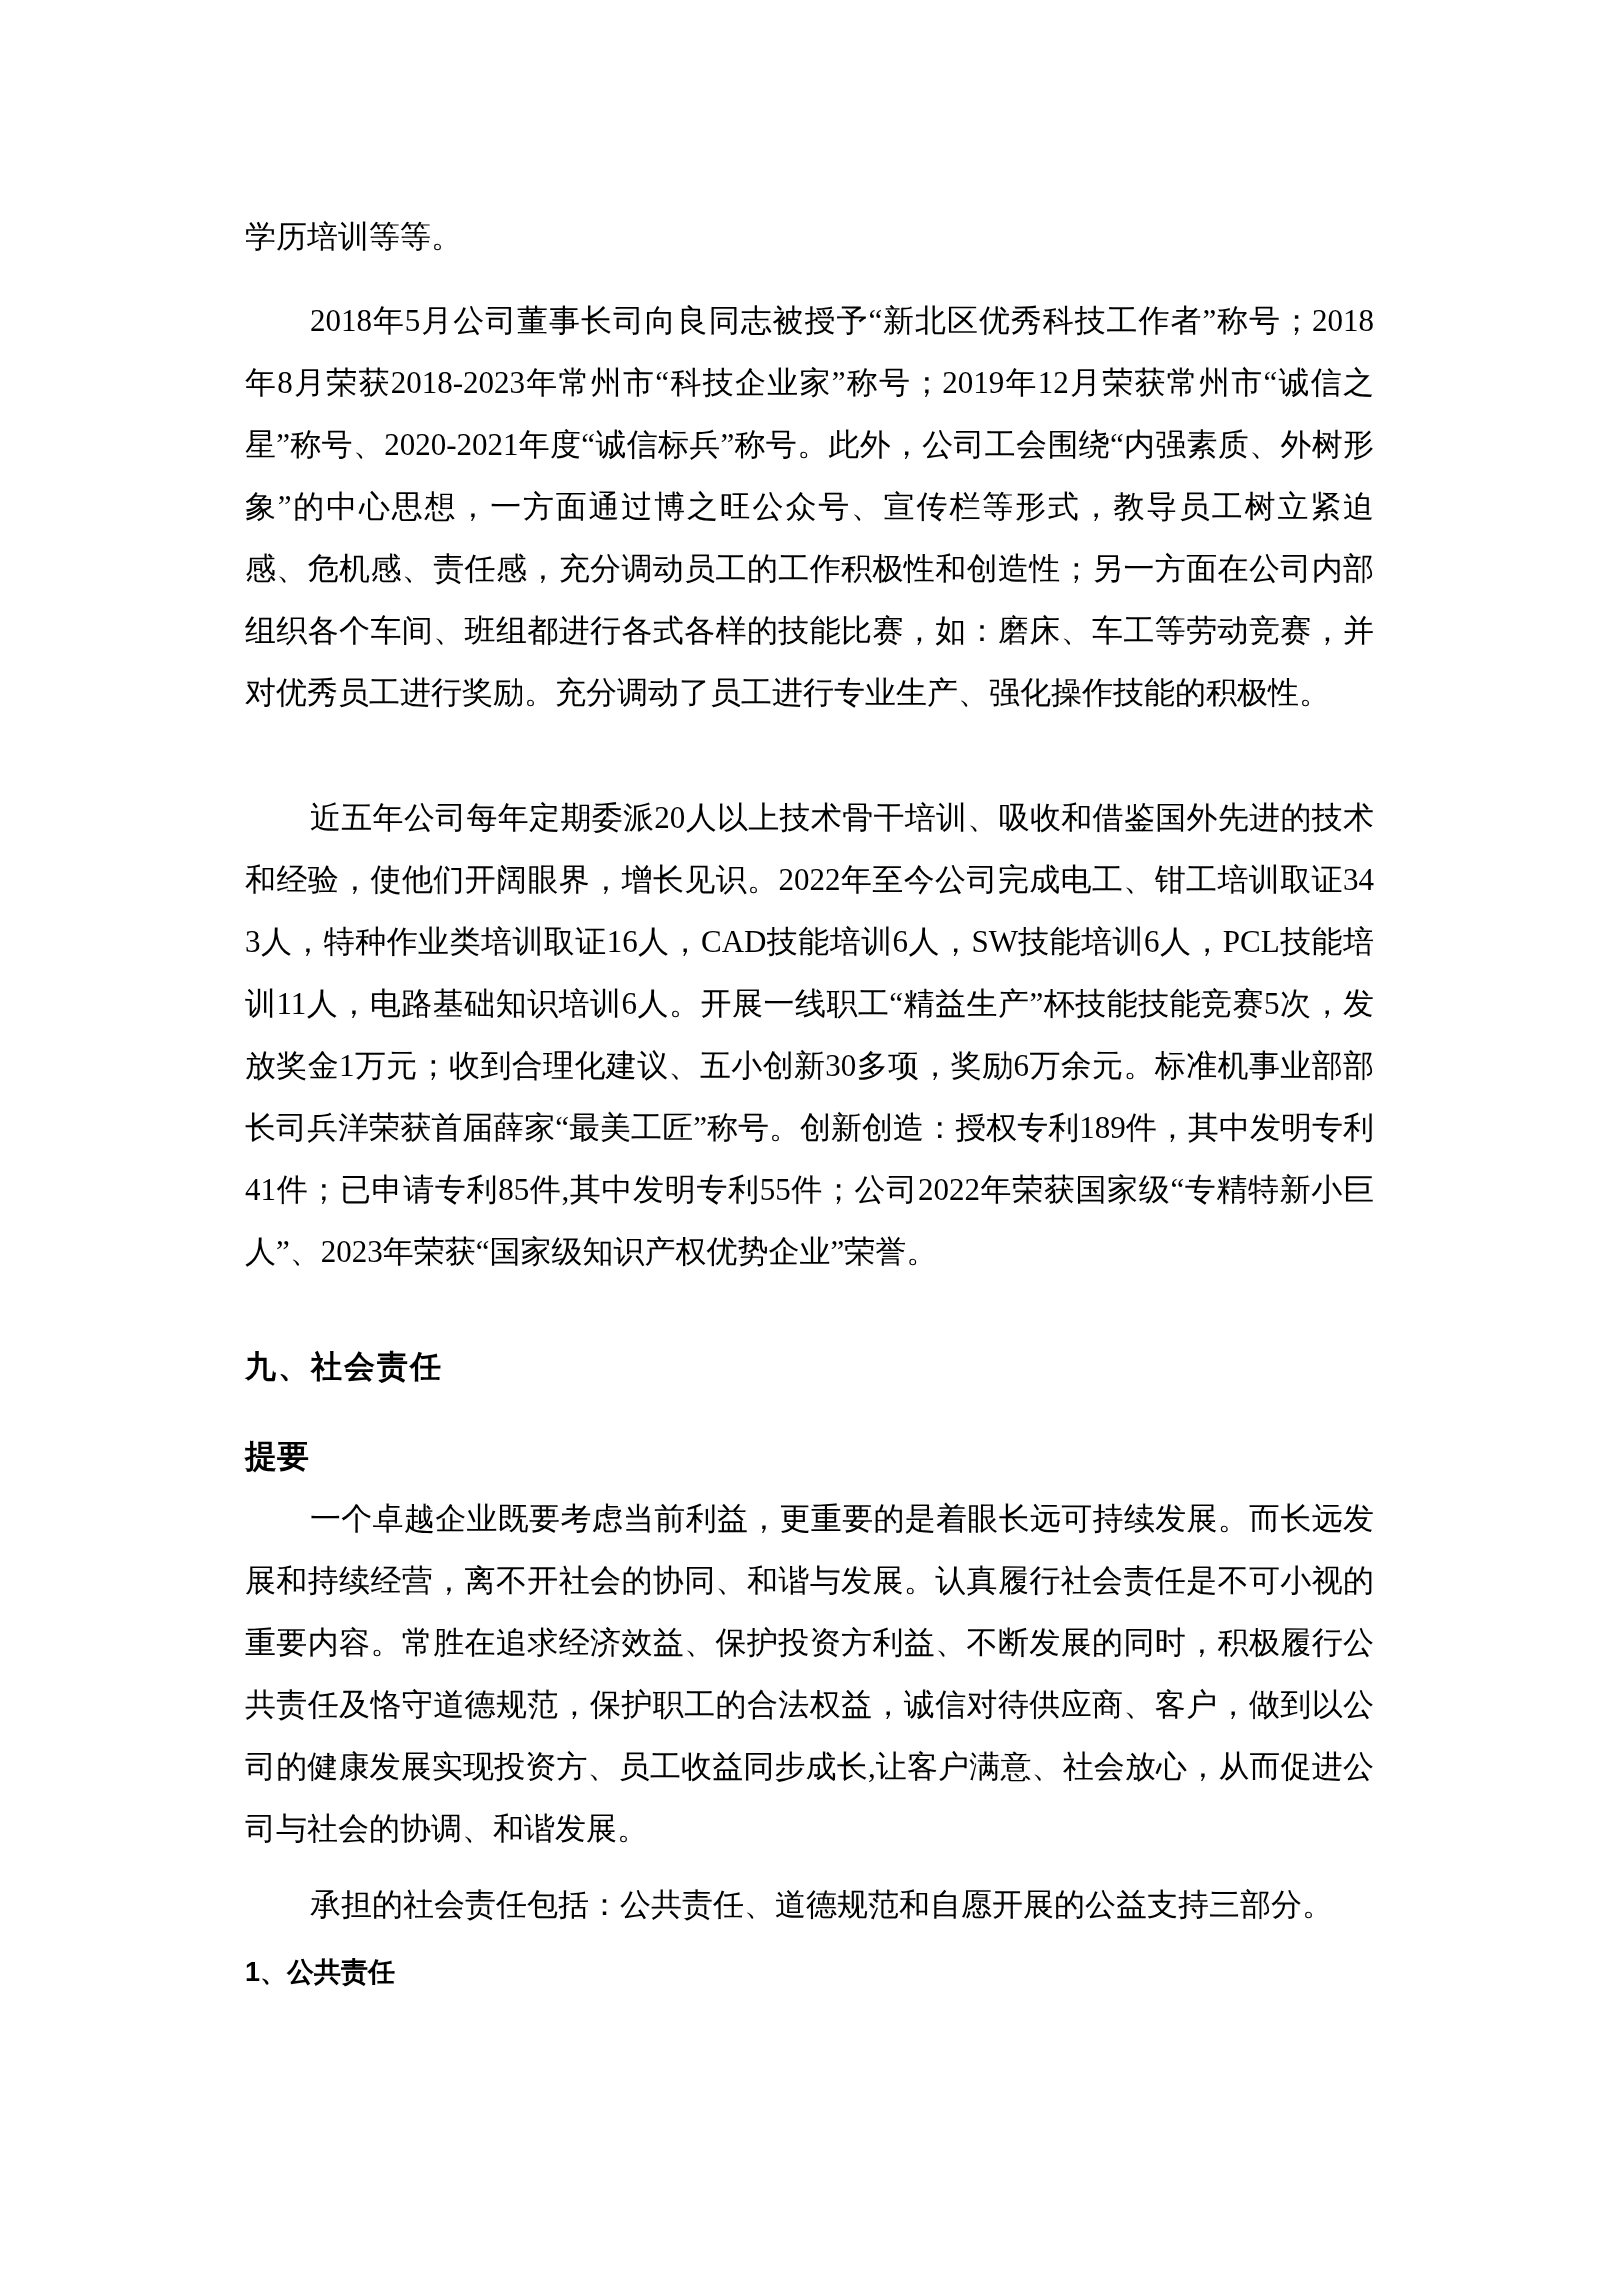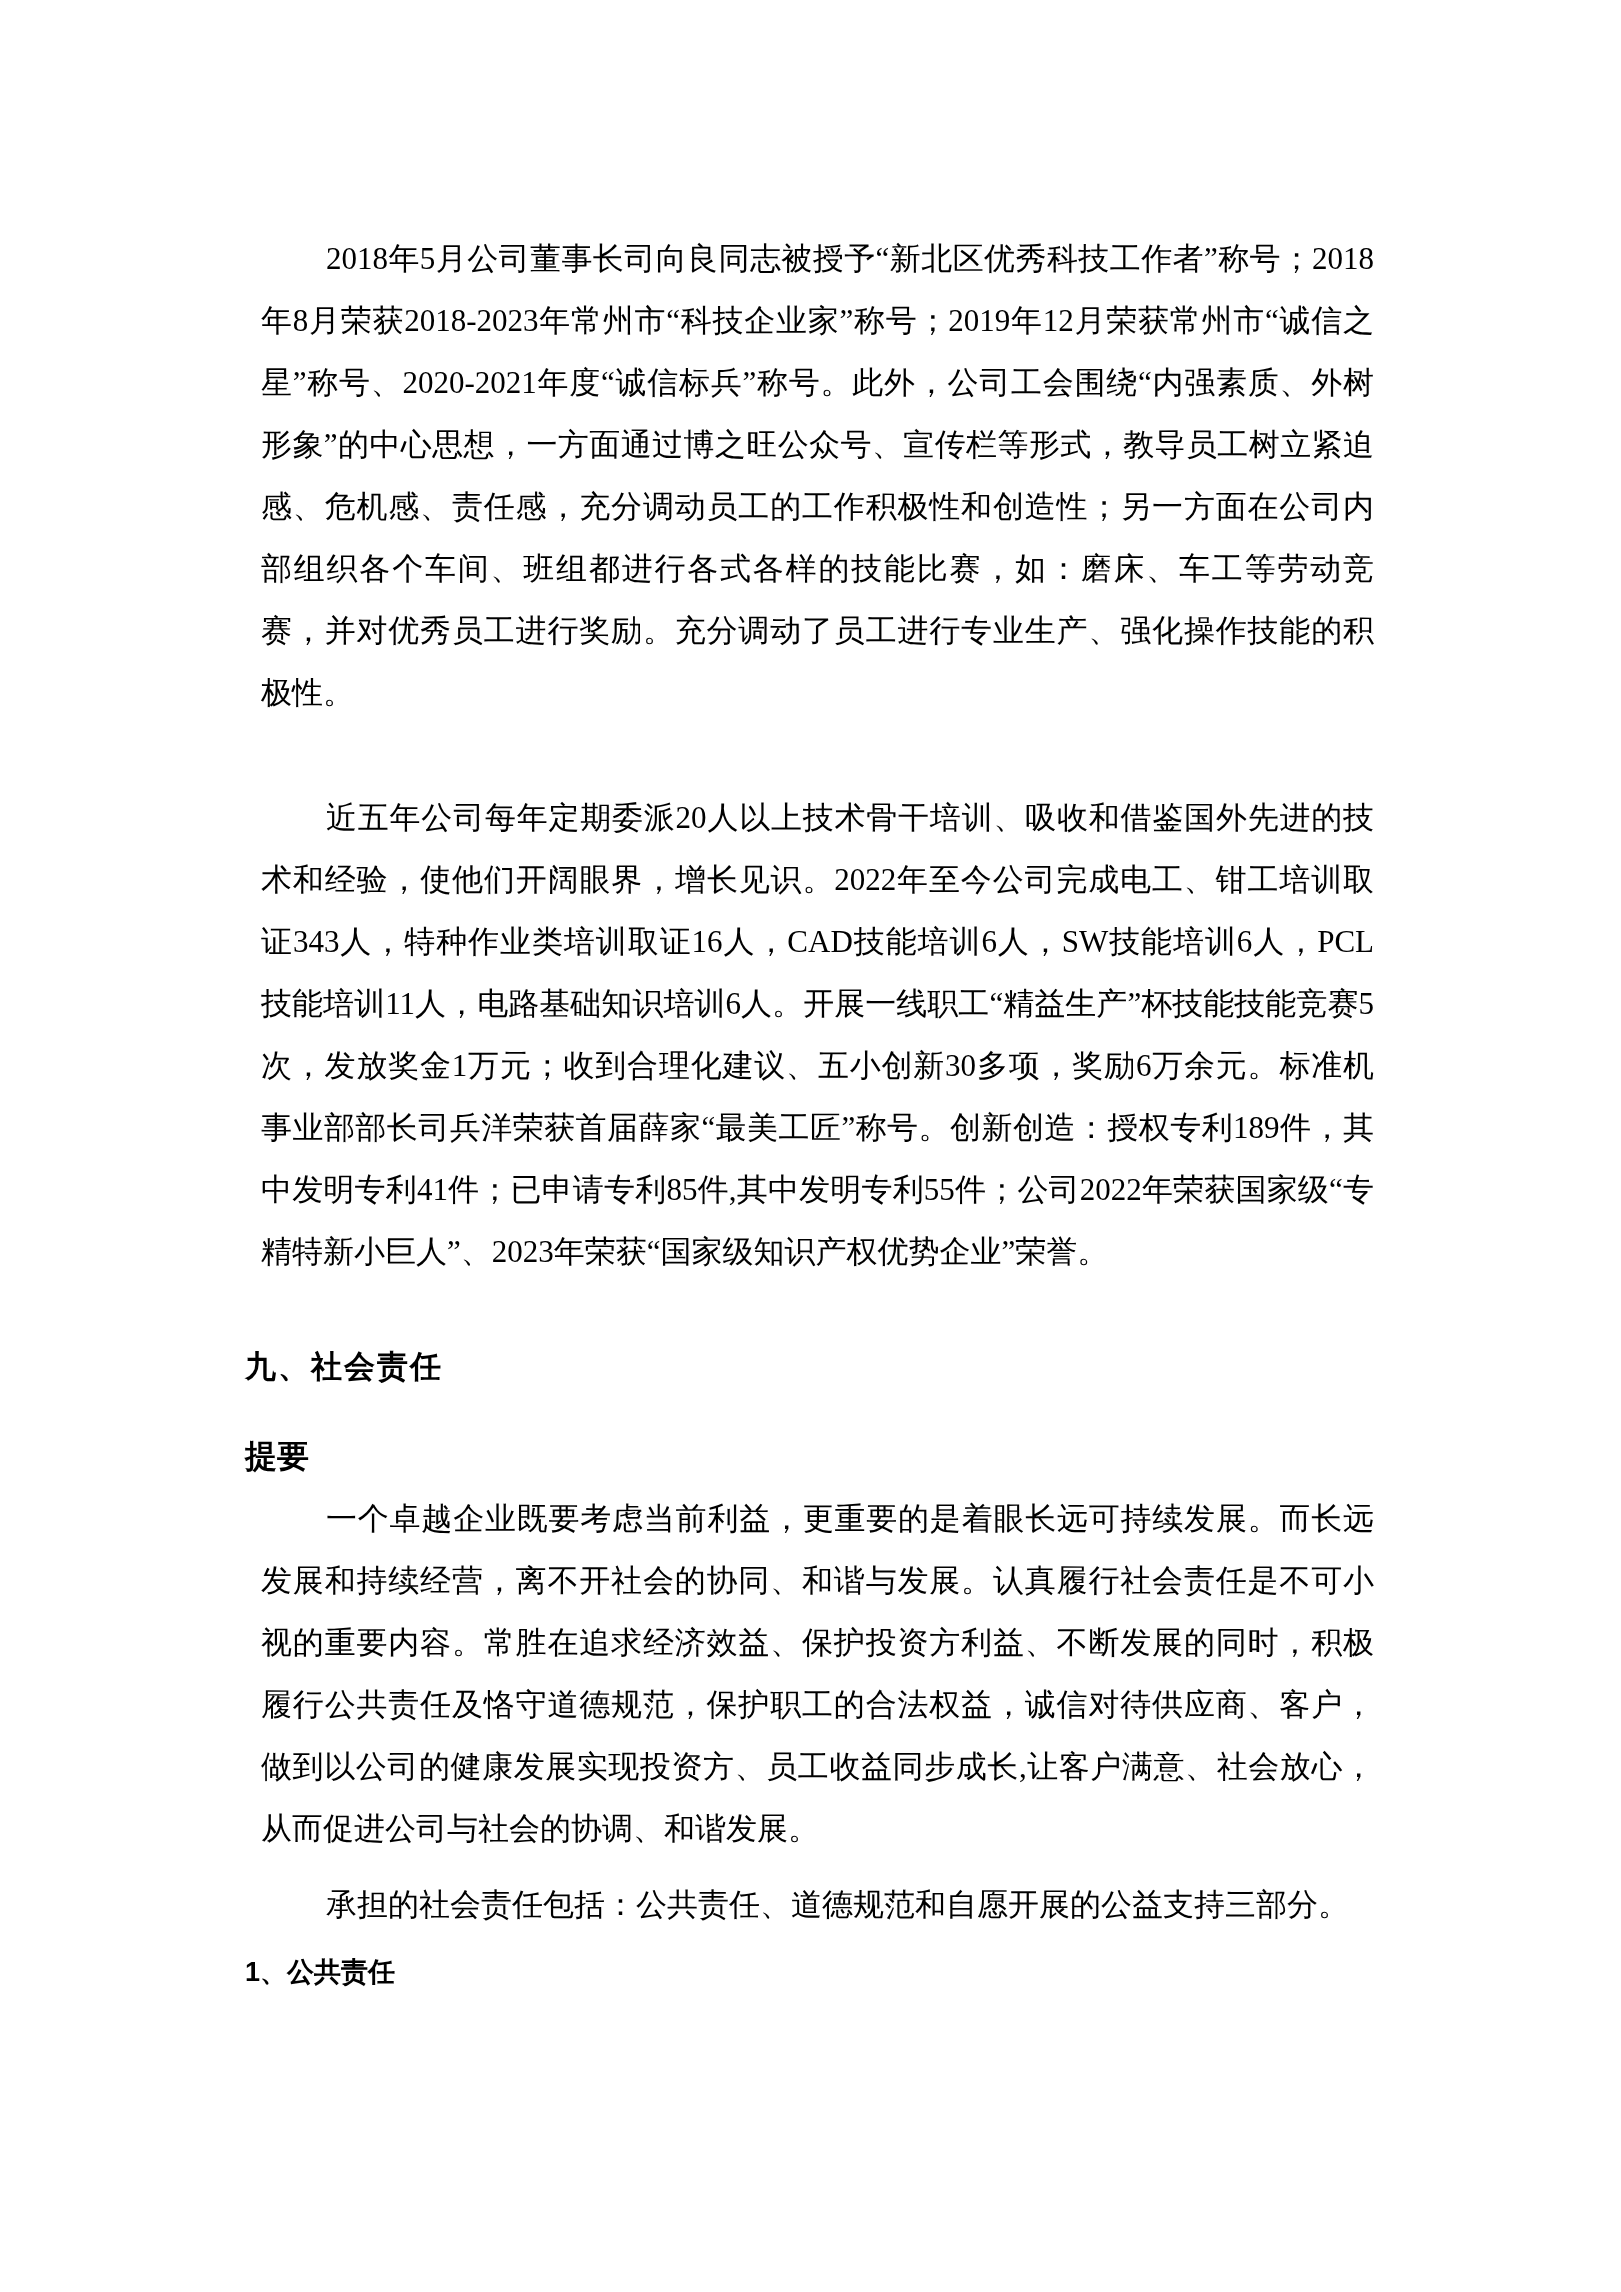--- a/index.html
+++ b/index.html
@@ -26,21 +26,20 @@
   .body-p {
     font-size: 31px;
     line-height: 62px;
     text-align: justify;
     text-justify: inter-ideograph;
     margin: 0;
     word-break: break-all;
   }
   .indent2 {
     text-indent: 65px;
-    margin-left: 16px;
   }
   .mt-p2 { margin-top: 21.6px; }
   .mt-p3 { margin-top: 63px; }
   .section-heading {
     margin: 54px 0 0 0;
     font-family: "Liberation Sans", "DejaVu Sans", sans-serif;
     font-weight: bold;
     font-size: 31px;
     line-height: 59px;
     letter-spacing: 2px;
@@ -61,20 +60,21 @@
     font-size: 27px;
     line-height: 49px;
   }
 </style>
 </head>
 <body>
 
 <div class="page">
   <div class="content">
 
+    <p class="body-p">学历培训等等。</p>
 
     <p class="body-p indent2 mt-p2">2018年5月公司董事长司向良同志被授予“新北区优秀科技工作者”称号；2018年8月荣获2018-2023年常州市“科技企业家”称号；2019年12月荣获常州市“诚信之星”称号、2020-2021年度“诚信标兵”称号。此外，公司工会围绕“内强素质、外树形象”的中心思想，一方面通过博之旺公众号、宣传栏等形式，教导员工树立紧迫感、危机感、责任感，充分调动员工的工作积极性和创造性；另一方面在公司内部组织各个车间、班组都进行各式各样的技能比赛，如：磨床、车工等劳动竞赛，并对优秀员工进行奖励。充分调动了员工进行专业生产、强化操作技能的积极性。</p>
 
     <p class="body-p indent2 mt-p3">近五年公司每年定期委派20人以上技术骨干培训、吸收和借鉴国外先进的技术和经验，使他们开阔眼界，增长见识。2022年至今公司完成电工、钳工培训取证343人，特种作业类培训取证16人，CAD技能培训6人，SW技能培训6人，PCL技能培训11人，电路基础知识培训6人。开展一线职工“精益生产”杯技能技能竞赛5次，发放奖金1万元；收到合理化建议、五小创新30多项，奖励6万余元。标准机事业部部长司兵洋荣获首届薛家“最美工匠”称号。创新创造：授权专利189件，其中发明专利41件；已申请专利85件,其中发明专利55件；公司2022年荣获国家级“专精特新小巨人”、2023年荣获“国家级知识产权优势企业”荣誉。</p>
 
     <h1 class="section-heading">九、社会责任</h1>
 
     <h2 class="summary-label">提要</h2>
 
     <p class="body-p indent2 mt-summary">一个卓越企业既要考虑当前利益，更重要的是着眼长远可持续发展。而长远发展和持续经营，离不开社会的协同、和谐与发展。认真履行社会责任是不可小视的重要内容。常胜在追求经济效益、保护投资方利益、不断发展的同时，积极履行公共责任及恪守道德规范，保护职工的合法权益，诚信对待供应商、客户，做到以公司的健康发展实现投资方、员工收益同步成长,让客户满意、社会放心，从而促进公司与社会的协调、和谐发展。</p>

